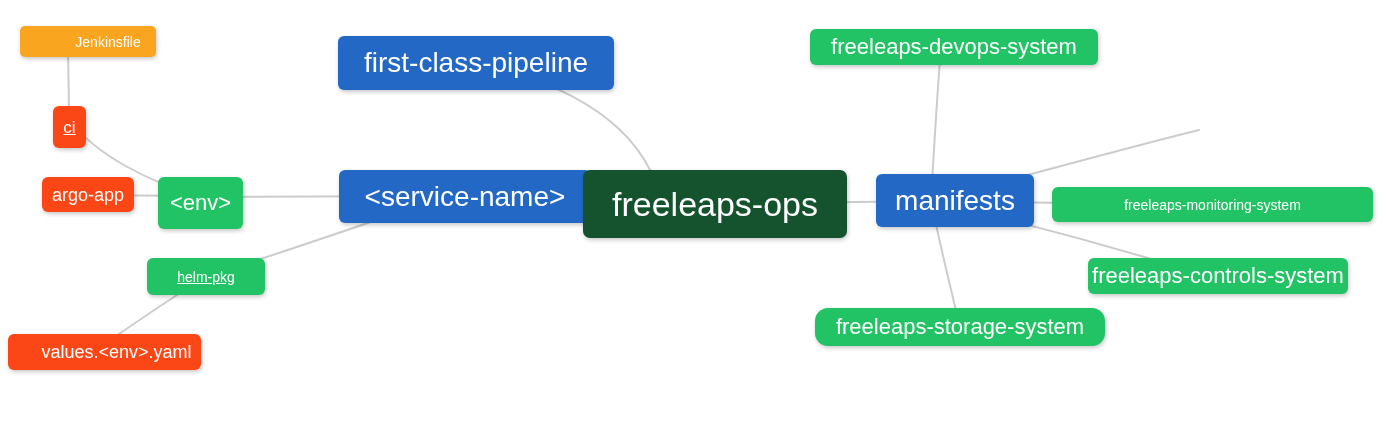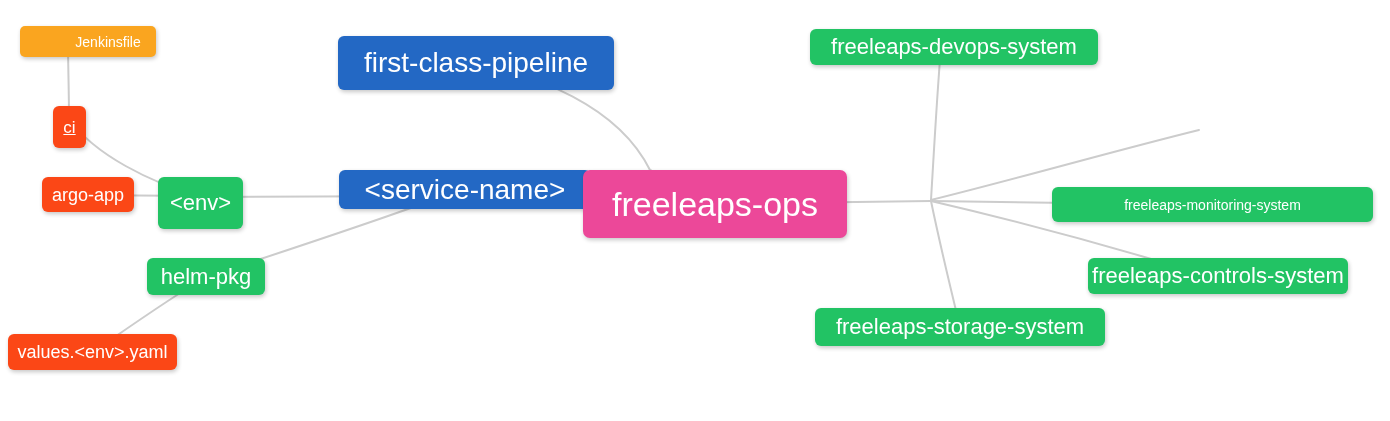--- a/index.html
+++ b/index.html
@@ -12,36 +12,36 @@
   .node{
     position:absolute;display:flex;align-items:center;justify-content:center;
     color:#ffffff;border-radius:6px;white-space:nowrap;
     box-shadow:1px 2px 4px rgba(0,0,0,0.22);
     cursor:pointer;user-select:none;line-height:1;
   }
   .c-blue{background:#2368C4;margin-left:24px;}
   .c-green{background:#22C364;}
   .c-red{background:#FB4716;}
   .c-orange{background:#FAA51F;padding-left:40px;}
-  .c-dark{background:#ec4899;border-radius:7px;}
+  .c-dark{background:#14532d;border-radius:7px;}
   .n-jenkinsfile{left:20px;top:26px;width:96px;height:31px;font-size:14px;border-radius:5px;}
   .n-ci{left:53px;top:106px;width:33px;height:42px;font-size:17px;text-decoration:underline;}
   .n-argo{left:30px;top:177px;width:92px;height:35px;font-size:18px;margin-left:12px;}
   .n-env{left:158px;top:177px;width:85px;height:52px;font-size:22px;}
   .n-pipeline{left:314px;top:36px;width:276px;height:54px;font-size:28px;}
-  .n-service{left:315px;top:170px;width:252px;height:39px;font-size:28px;}
+  .n-service{left:315px;top:170px;width:252px;height:53px;font-size:28px;}
   .n-root{left:583px;top:170px;width:264px;height:68px;font-size:34px;}
   .n-manifests{left:852px;top:174px;width:158px;height:53px;font-size:28px;}
   .n-devops{left:797px;top:29px;width:288px;height:36px;font-size:22px;margin-left:13px;}
   .n-network{left:1053px;top:112px;width:292px;height:36px;font-size:22px;}
   .n-monitoring{left:1052px;top:187px;width:321px;height:35px;font-size:14px;}
   .n-controls{left:1088px;top:258px;width:260px;height:36px;font-size:22px;text-align:right;}
-  .n-storage{left:815px;top:308px;width:290px;height:38px;font-size:22px;}
-  .n-helm{left:147px;top:258px;width:118px;height:37px;font-size:22px;}
-  .n-values{left:8px;top:334px;width:169px;height:36px;font-size:18px;}
+  .n-storage{left:815px;top:308px;width:290px;height:38px;font-size:22px;border-radius:13px;}
+  .n-helm{left:147px;top:258px;width:118px;height:37px;font-size:14px;text-decoration:underline;}
+  .n-values{left:8px;top:334px;width:169px;height:36px;font-size:18px;padding-left:24px;}
 </style>
 </head>
 <body>
 
 <div id="canvas">
 
   <svg id="edges" viewBox="0 0 1390 421" xmlns="http://www.w3.org/2000/svg">
     <path d="M68,42 C68,65 69,90 69,120"></path>
     <path d="M70,120 C95,155 150,182 200,197"></path>
     <path d="M76,195 L200,196"></path>
@@ -65,20 +65,21 @@
   <div class="node c-red n-argo">argo-app</div>
 
   <div class="node c-green n-env">&lt;env&gt;</div>
 
   <div class="node c-blue n-pipeline">first-class-pipeline</div>
 
   <div class="node c-blue n-service">&lt;service-name&gt;</div>
 
   <div class="node c-dark n-root">freeleaps-ops</div>
 
+  <div class="node c-blue n-manifests">manifests</div>
 
   <div class="node c-green n-devops">freeleaps-devops-system</div>
 
 
   <div class="node c-green n-monitoring">freeleaps-monitoring-system</div>
 
   <div class="node c-green n-controls">freeleaps-controls-system</div>
 
   <div class="node c-green n-storage">freeleaps-storage-system</div>
 

